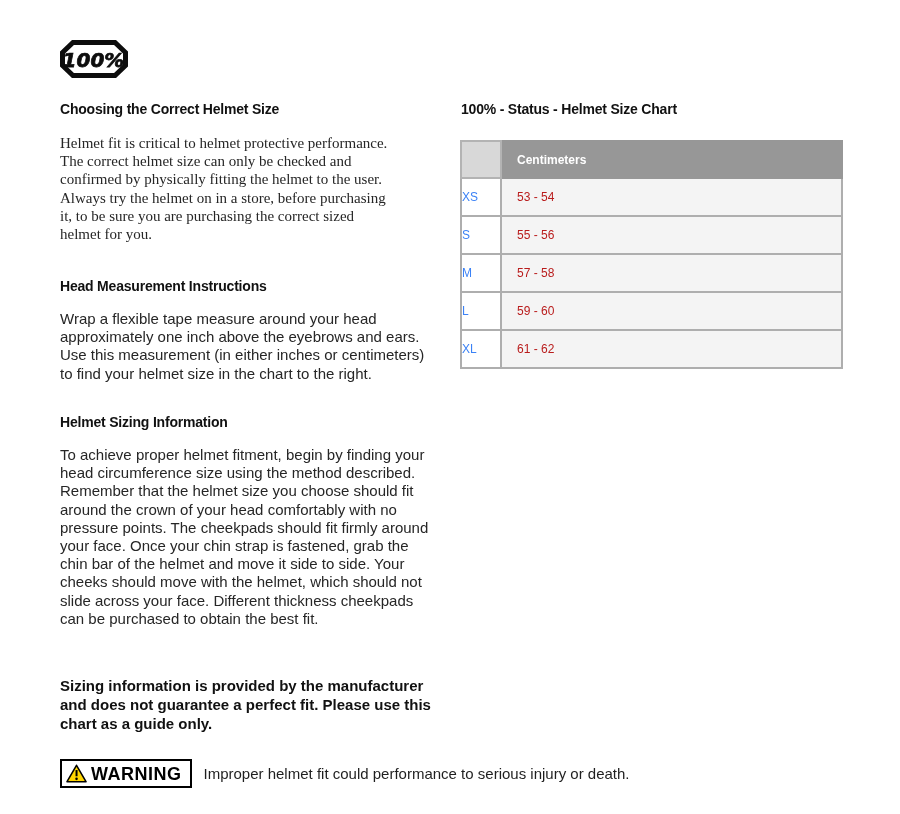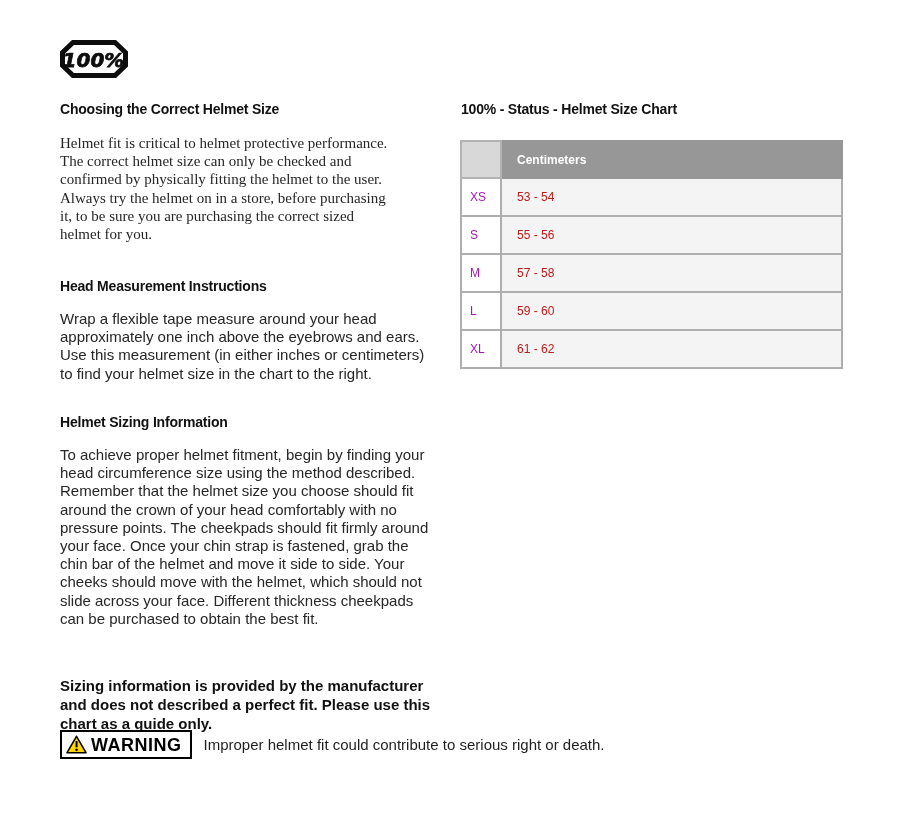--- a/index.html
+++ b/index.html
@@ -63,21 +63,21 @@
     font-weight: 700;
     color: #111111;
     white-space: pre-line;
     width: 395px;
   }
 
   
   .warning-row {
     position: absolute;
     left: 60px;
-    top: 730px;
+    top: 759px;
     display: flex;
     align-items: center;
     gap: 12px;
   }
   .warning-box {
     display: inline-flex;
     align-items: center;
     gap: 4px;
     border: 2px solid #000000;
     background: #ffffff;
@@ -123,23 +123,23 @@
   th.cm-cell {
     background: #979797;
     border-color: #979797;
     color: #ffffff;
     text-align: left;
     padding-left: 15px;
     font-weight: 700;
   }
   td.size-cell {
     background: #ffffff;
-    color: #a21caf;
+    color: #3b82f6;
     text-align: left;
-    padding-left: 8px;
+    padding-left: 0;
   }
   td.cm-val-cell {
     background: #f4f4f4;
     color: #b91c1c;
     text-align: left;
     padding-left: 15px;
   }
 </style>
 </head>
 <body>
@@ -173,35 +173,35 @@
 Remember that the helmet size you choose should fit
 around the crown of your head comfortably with no
 pressure points. The cheekpads should fit firmly around
 your face. Once your chin strap is fastened, grab the
 chin bar of the helmet and move it side to side. Your
 cheeks should move with the helmet, which should not
 slide across your face. Different thickness cheekpads
 can be purchased to obtain the best fit.</p>
 
   <p class="disclaimer">Sizing information is provided by the manufacturer
-and does not described a perfect fit. Please use this
+and does not guarantee a perfect fit. Please use this
 chart as a guide only.</p>
 
   <div class="warning-row">
     <span class="warning-box">
       <span style="display:inline-flex;">
         <svg viewBox="0 0 24 22" width="21" height="19" aria-hidden="true">
           <path d="M12 1.5 L23 20.5 L1 20.5 Z" fill="#ffd500" stroke="#000000" stroke-width="1.8" stroke-linejoin="round"></path>
           <rect x="10.9" y="7" width="2.3" height="7.2" fill="#000000"></rect>
           <circle cx="12.05" cy="17.2" r="1.5" fill="#000000"></circle>
         </svg>
       </span>
       <span class="warning-label">WARNING</span>
     </span>
-    <span class="warning-text">Improper helmet fit could contribute to serious right or death.</span>
+    <span class="warning-text">Improper helmet fit could performance to serious injury or death.</span>
   </div>
 
   <h2 class="sec-heading" id="h-chart">100% - Status - Helmet Size Chart</h2>
 
   <table class="size-table">
     <colgroup>
         <col class="c-size">
         <col class="c-cm">
       </colgroup>
     <tbody>

